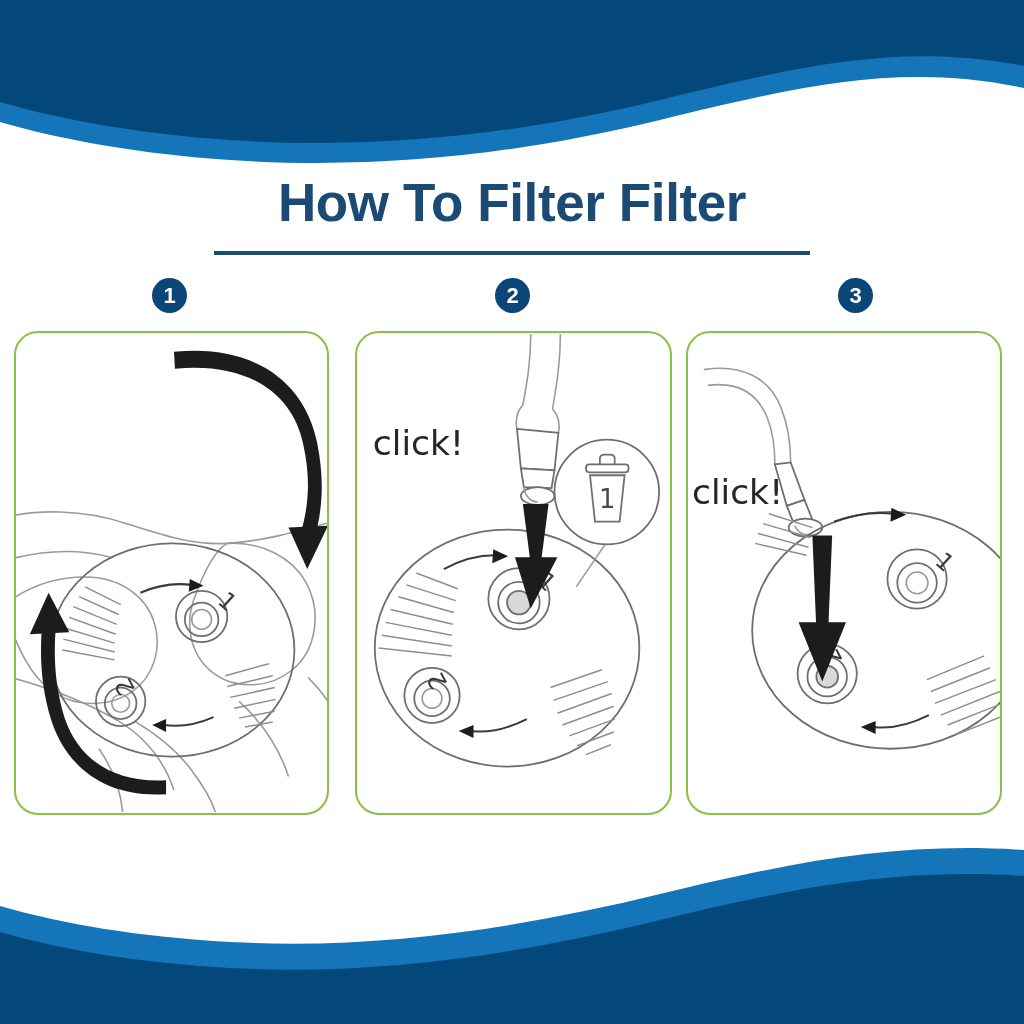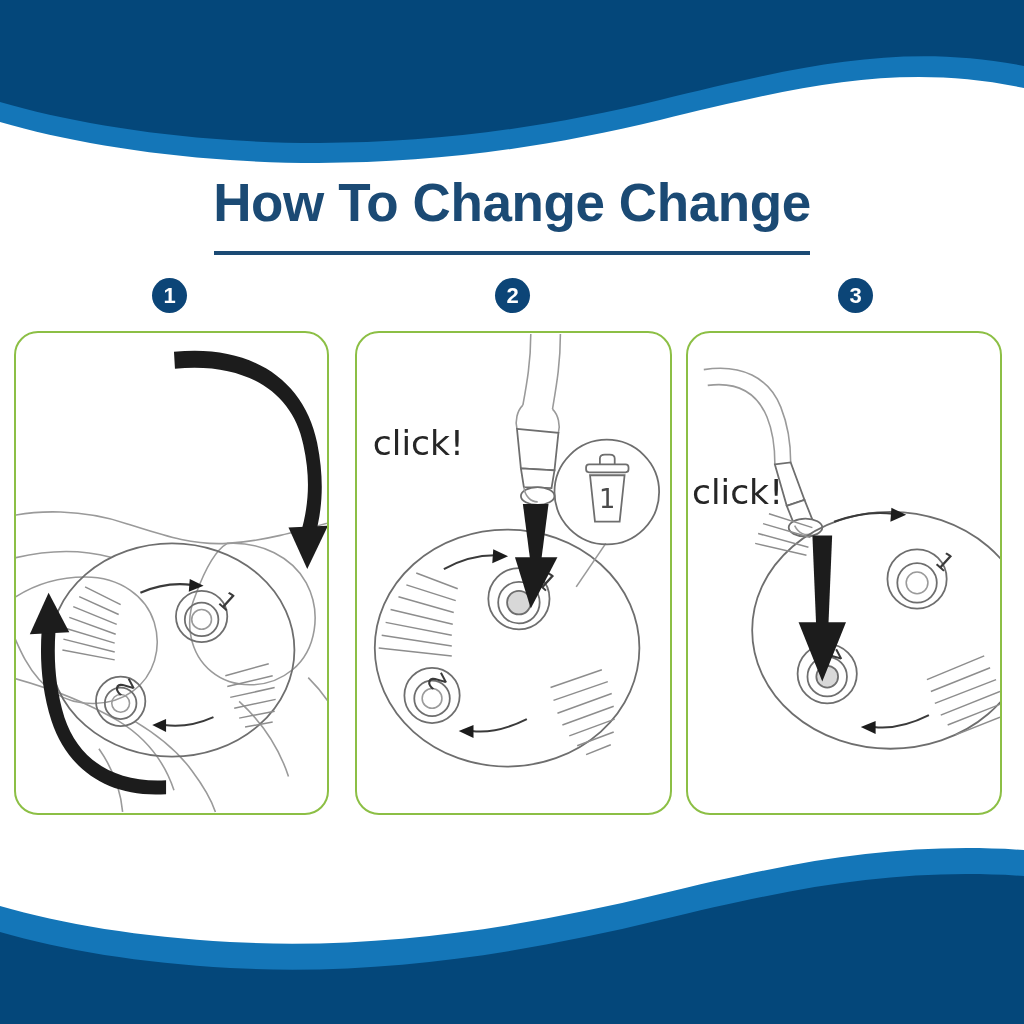--- a/index.html
+++ b/index.html
@@ -150,21 +150,21 @@
   </div>
 
   <div class="wave-layer wave-bottom">
     <svg width="1024" height="186" viewBox="0 0 1024 186" preserveAspectRatio="none">
       <path d="M0,186 L1024,186 L1024,12 C900,4 800,22 660,56 C520,90 380,112 230,104 C140,99 62,86 0,68 Z" fill="#1476b8"></path>
       <path d="M0,186 L1024,186 L1024,38 C900,30 800,48 660,82 C520,116 380,138 230,130 C140,125 62,112 0,94 Z" fill="#04477a"></path>
     </svg>
   </div>
 
   <div class="title-block">
-    <div class="page-title">How To Change Change</div>
+    <div class="page-title">How To Filter Filter</div>
     <div class="title-rule"></div>
   </div>
 
   <div class="badge-row">
     <div class="step-badge badge-1">1</div>
     <div class="step-badge badge-2">2</div>
     <div class="step-badge badge-3">3</div>
   </div>
 
   <div class="panel-row">

